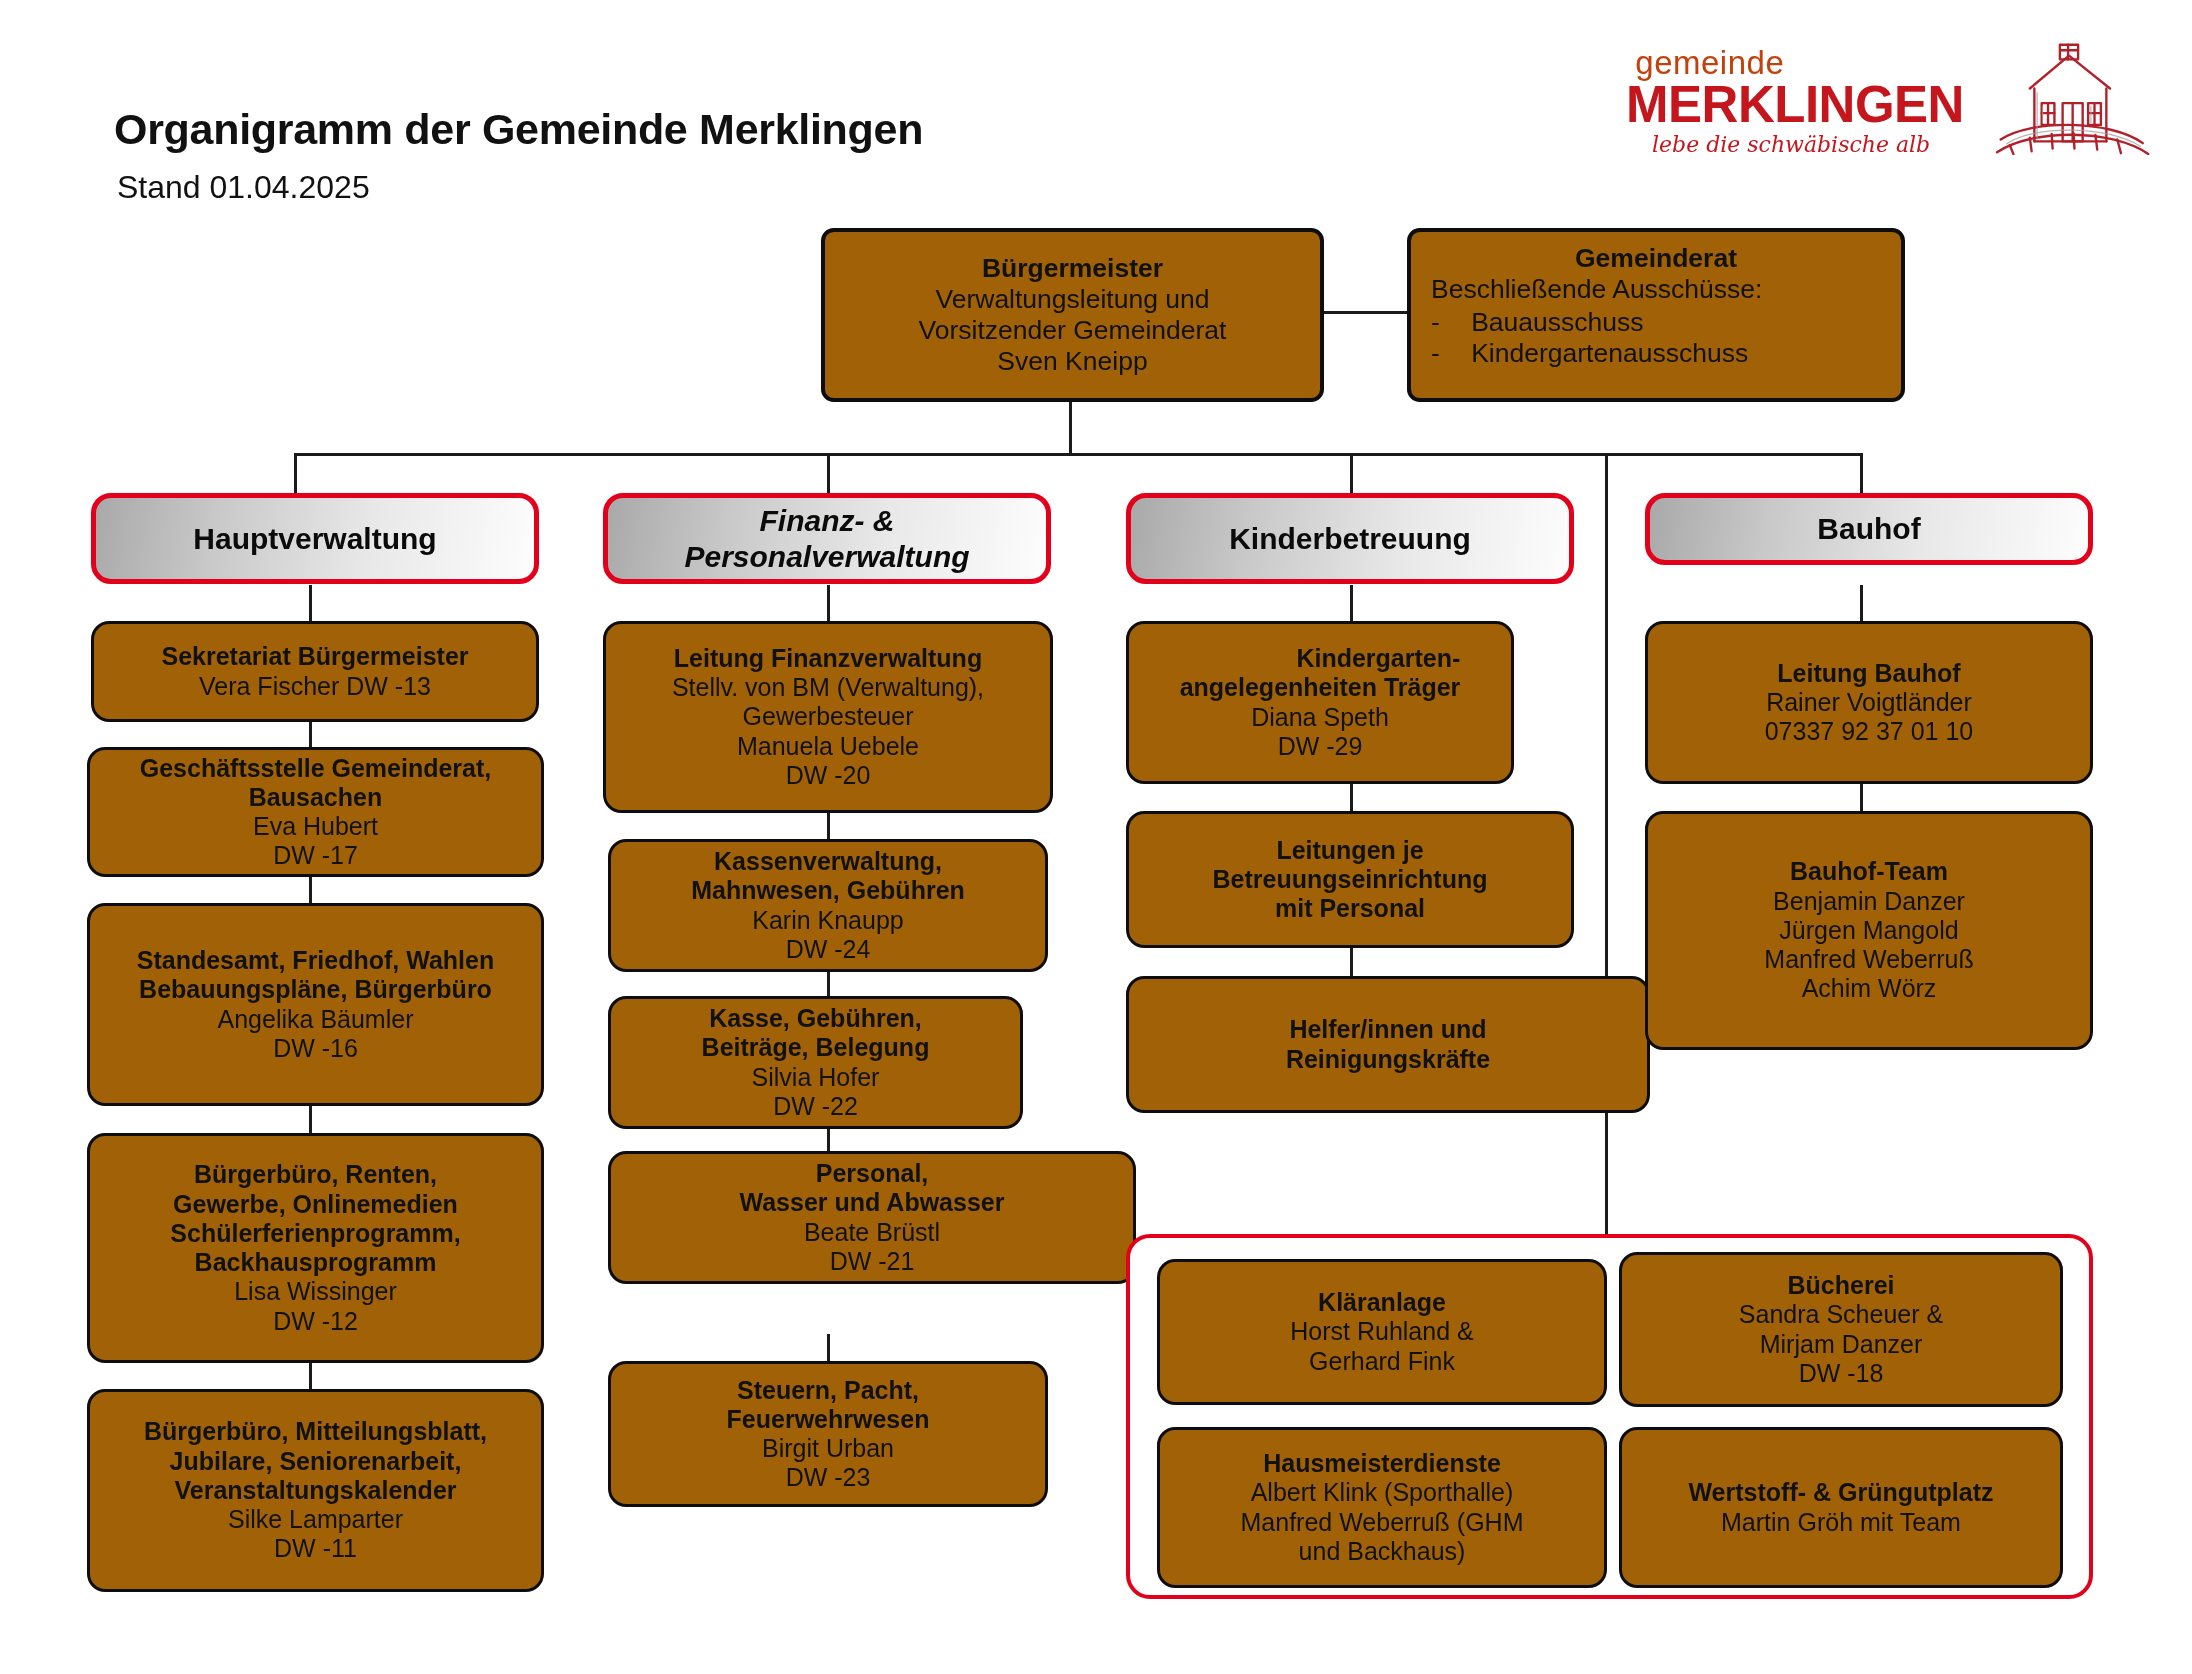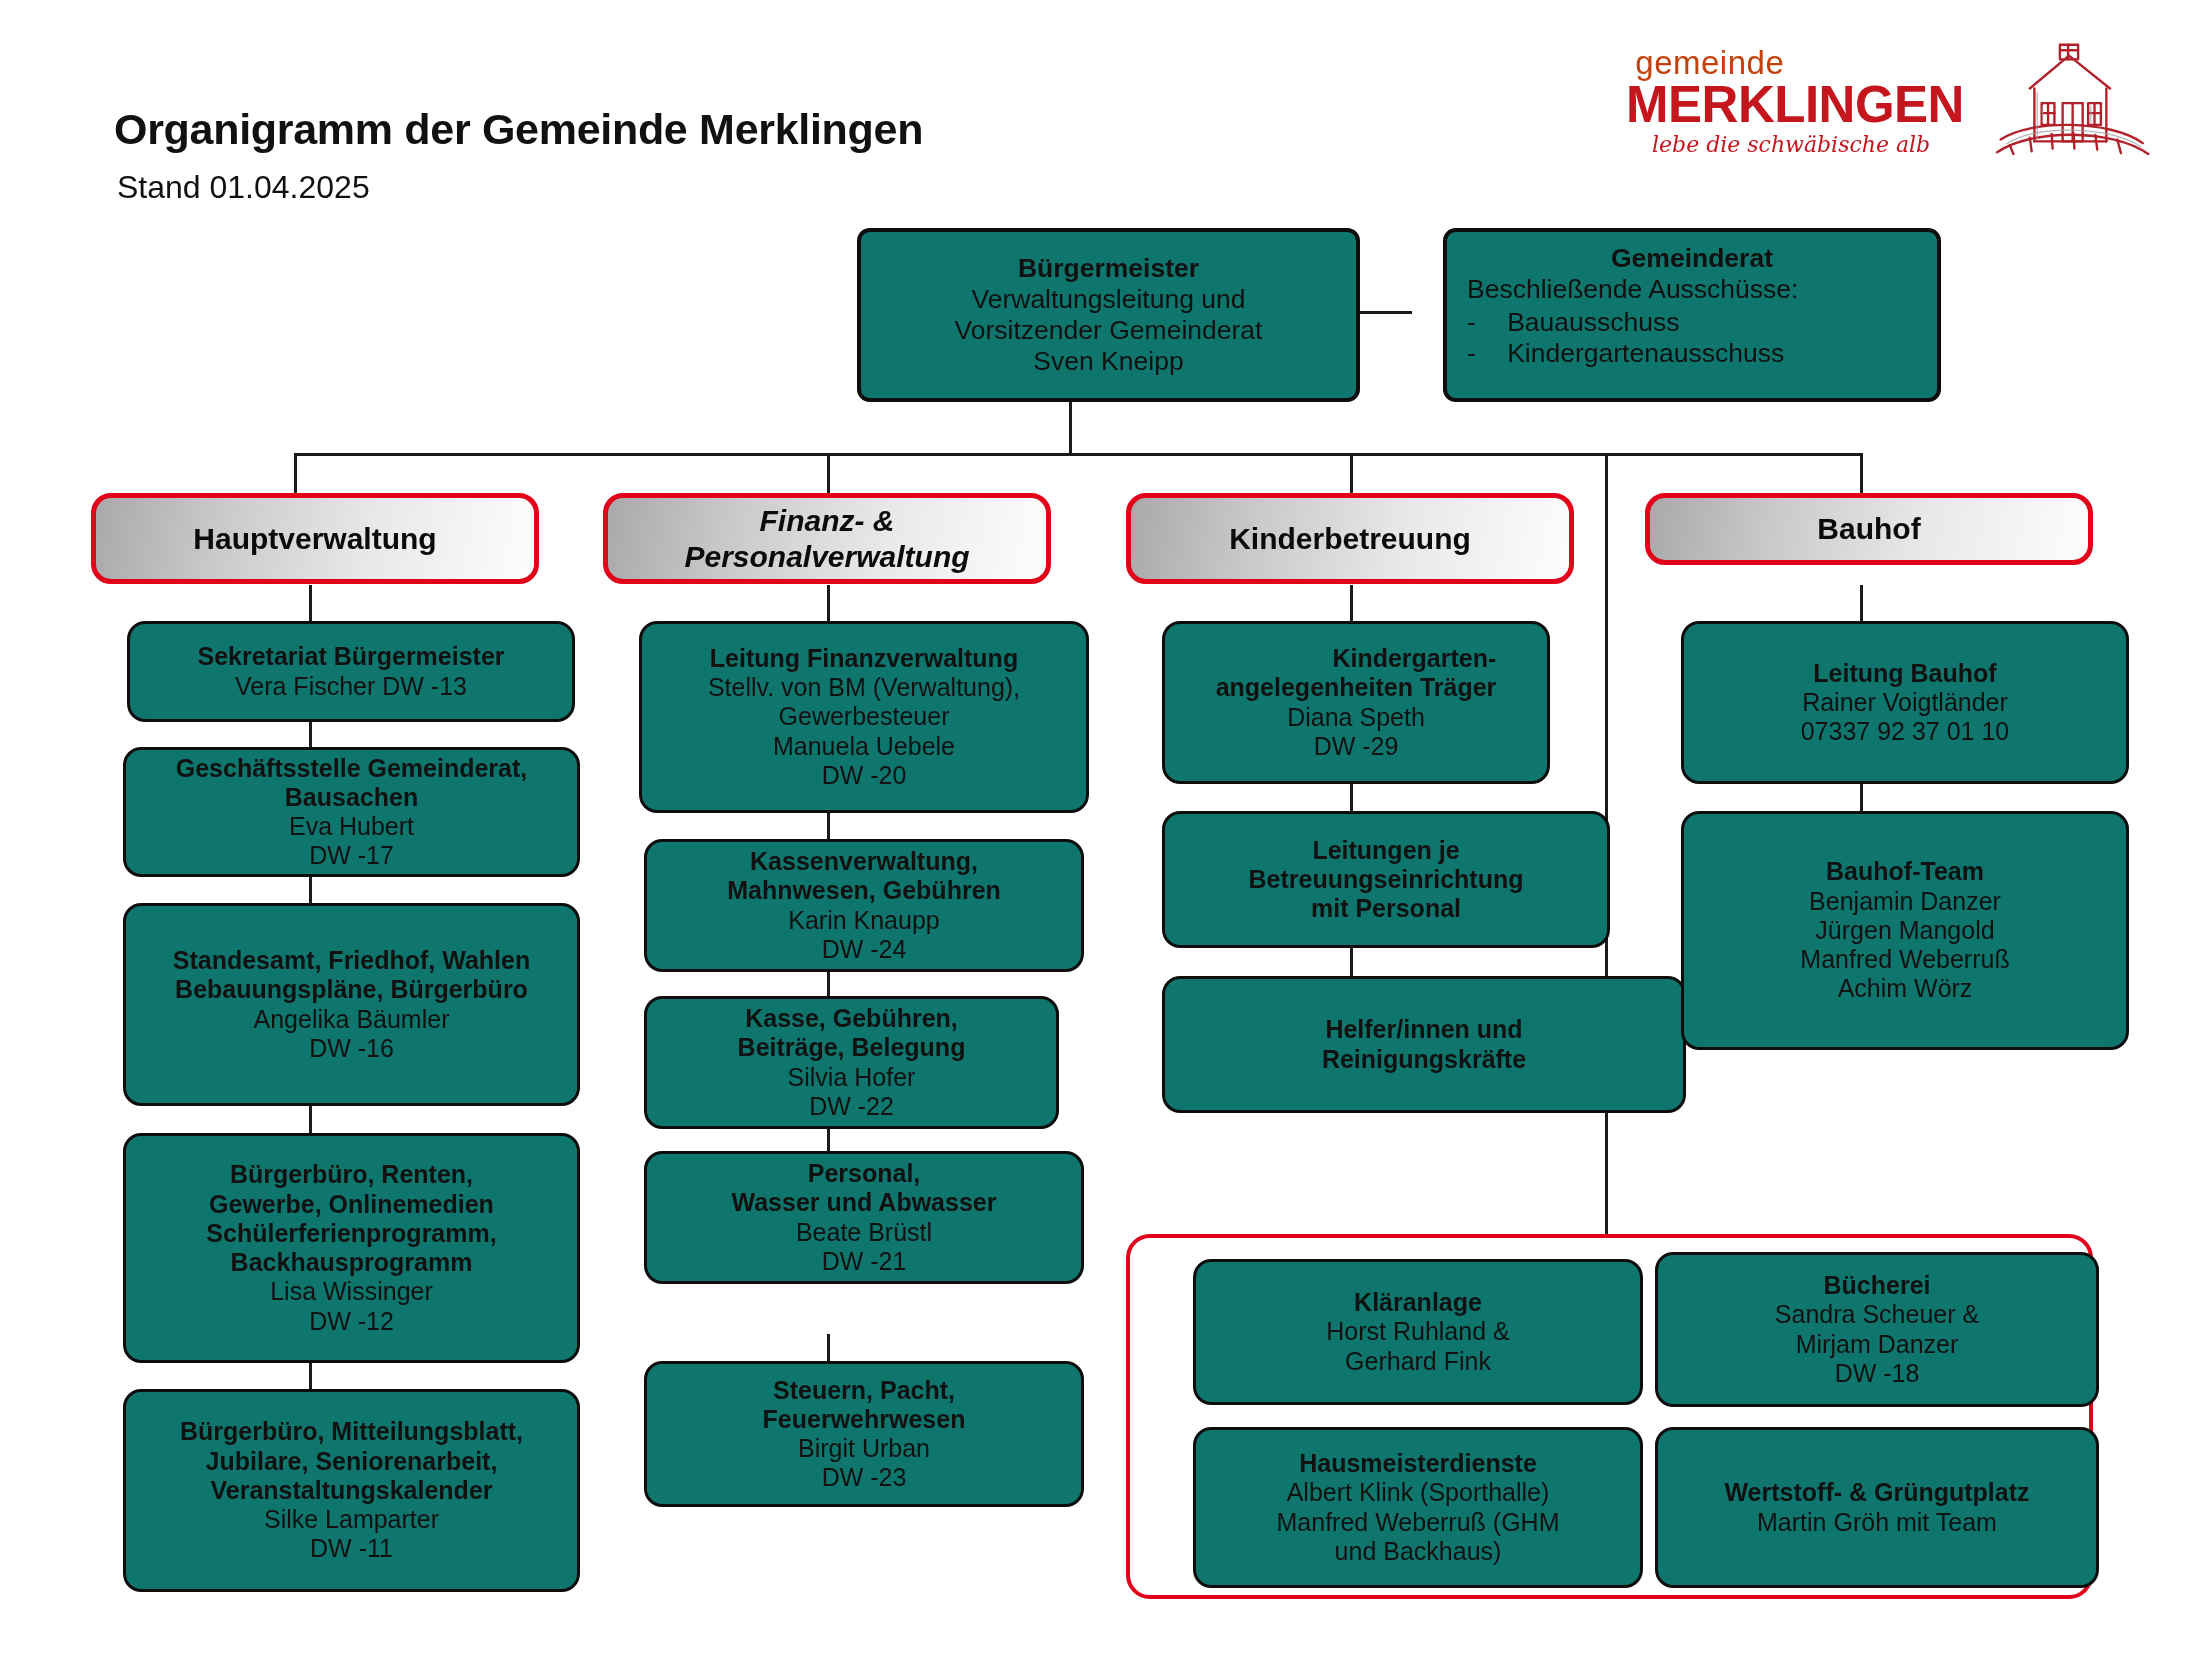--- a/index.html
+++ b/index.html
@@ -47,29 +47,28 @@
 
   
   .line{position:absolute;background:#1b1b1b;}
   .vline{width:2.7px;}
   .hline{height:2.7px;}
 
   
   .box{
     position:absolute;
     box-sizing:border-box;
-    background:#0f766e;
+    background:#a16207;
     border:3.7px solid #0d0d0d;
     border-radius:18.3px;
     display:flex;flex-direction:column;
     align-items:center;justify-content:center;
     text-align:center;
     padding:5.5px 9.1px;
     line-height:1.17;
-    margin-left:36px;
   }
   .box .t{font-weight:bold;font-size:25px;display:block;}
   .box .s{font-weight:normal;font-size:25px;display:block;}
 
   
   .topbox{border-width:4.6px;border-radius:12.8px;}
   .topbox .t{font-size:26.5px;}
   .topbox .s{font-size:26.5px;}
 
   
@@ -243,21 +242,21 @@
 Mahnwesen, Gebühren</span>
   <span class="s">Karin Knaupp</span>
   <span class="s">DW -24</span>
 </div>
 <div class="box" style="left:608px;top:996px;width:415px;height:133px;">
   <span class="t" style="white-space:pre-line;">Kasse, Gebühren,
 Beiträge, Belegung</span>
   <span class="s">Silvia Hofer</span>
   <span class="s">DW -22</span>
 </div>
-<div class="box" style="left:608px;top:1151px;width:440px;height:133px;">
+<div class="box" style="left:608px;top:1151px;width:528px;height:133px;">
   <span class="t" style="white-space:pre-line;">Personal,
 Wasser und Abwasser</span>
   <span class="s">Beate Brüstl</span>
   <span class="s">DW -21</span>
 </div>
 <div class="box" style="left:608px;top:1361px;width:440px;height:146px;">
   <span class="t" style="white-space:pre-line;">Steuern, Pacht,
 Feuerwehrwesen</span>
   <span class="s">Birgit Urban</span>
   <span class="s">DW -23</span>

